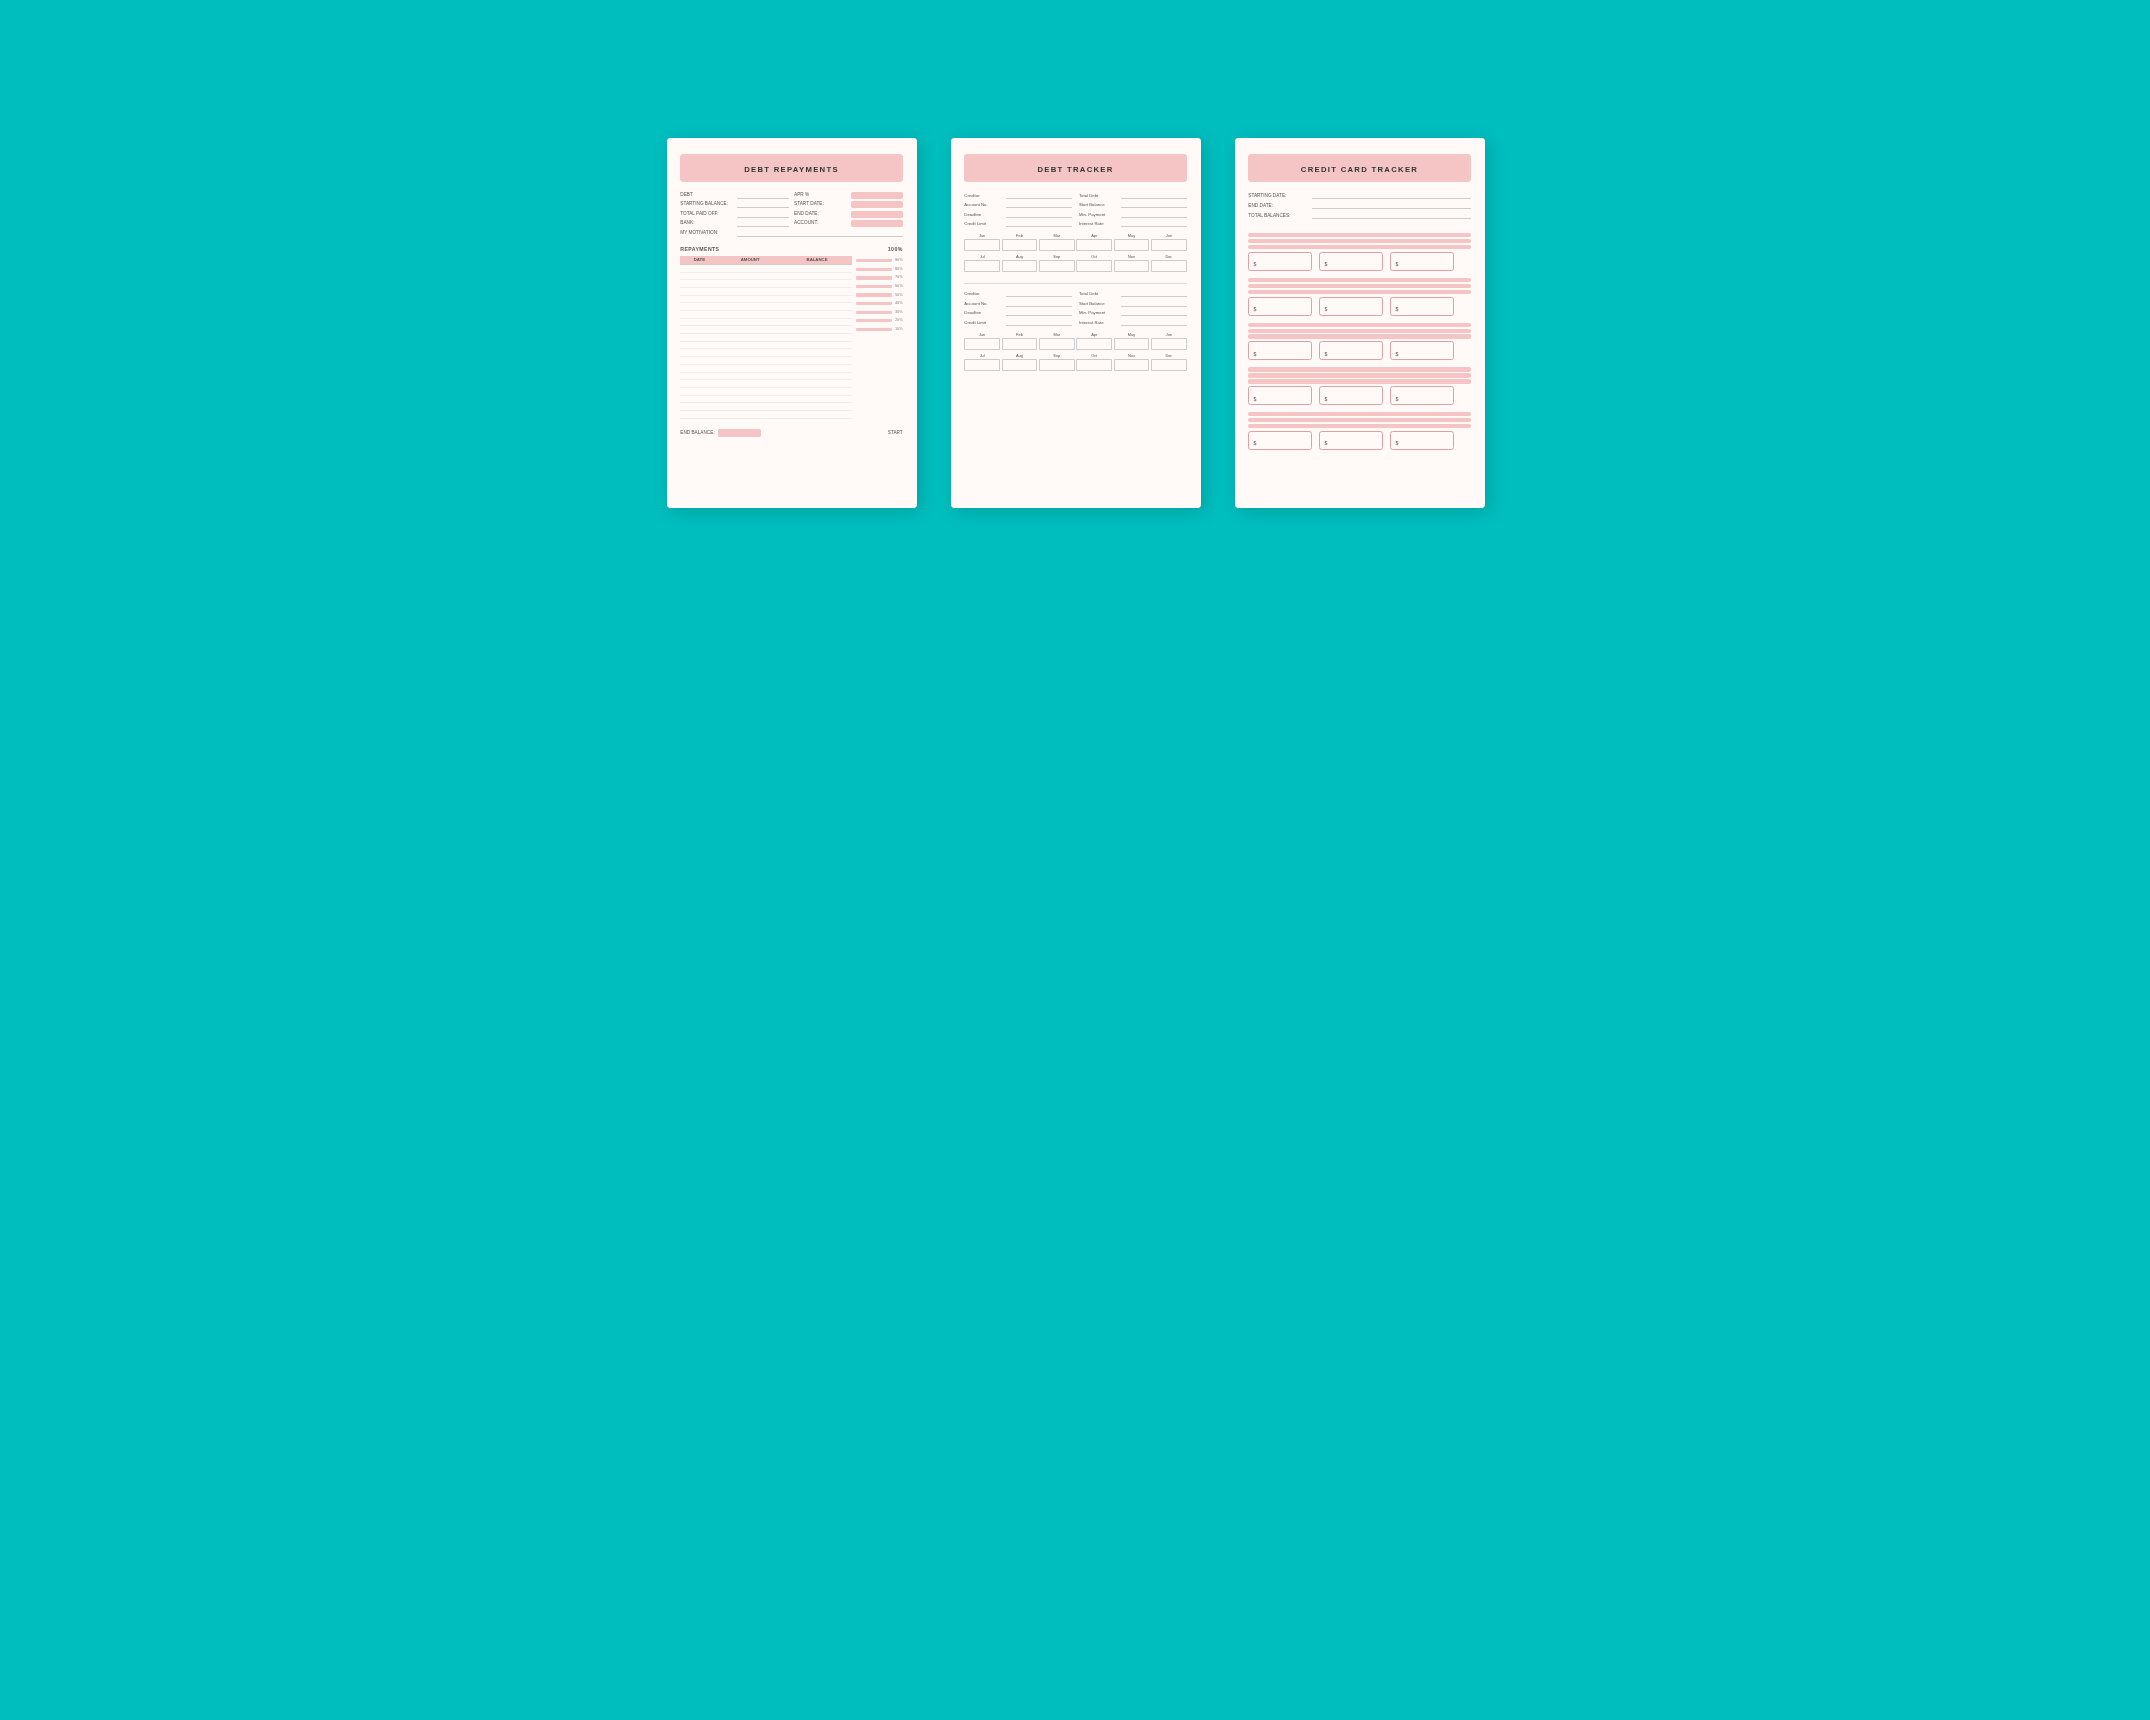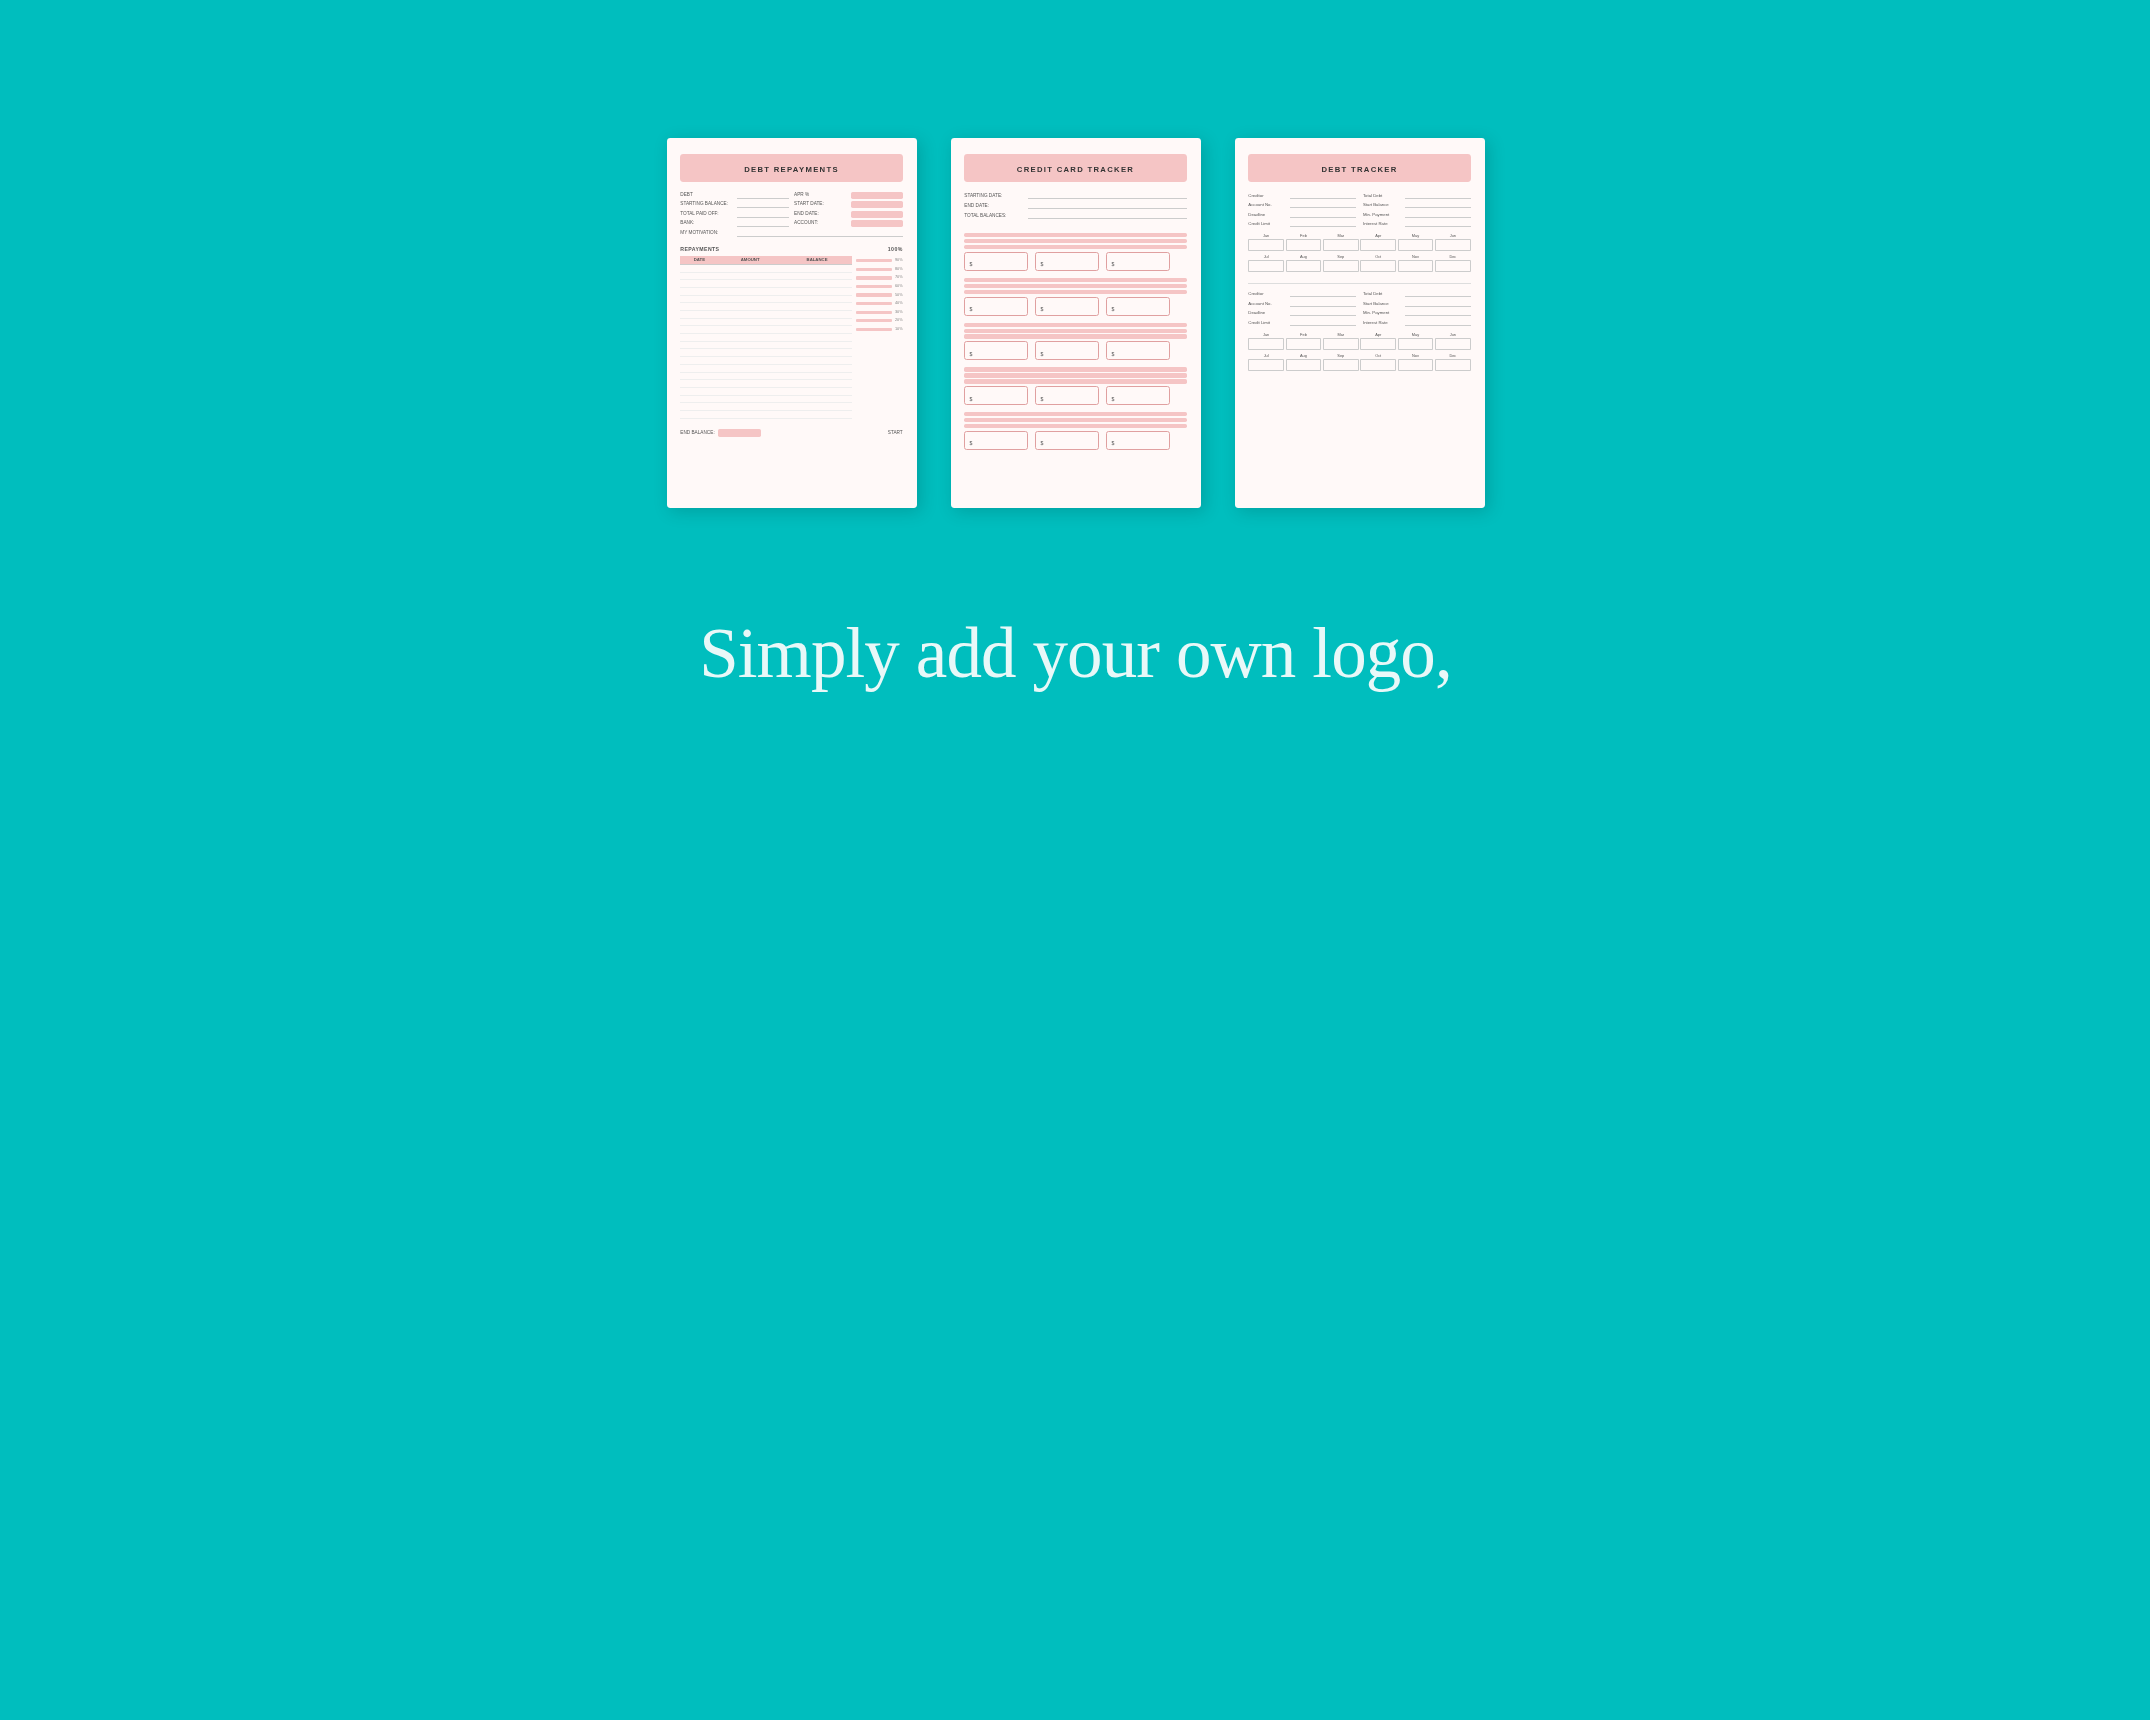--- a/index.html
+++ b/index.html
@@ -496,20 +496,218 @@
 
     <div class="end-balance-row">
       <span class="end-balance-label">END BALANCE:</span>
       <div class="end-balance-box"></div>
       <span class="start-label">START</span>
     </div>
   </div>
 
   <div class="doc-card">
     <div class="doc-title-bar">
+      <span>DEBT TRACKER</span>
+    </div>
+
+    <div>
+      <div class="dt-two-col">
+        <div class="dt-col">
+          <div class="dt-field-row">
+            <span class="dt-label">Creditor</span>
+            <div class="dt-line"></div>
+          </div>
+          <div class="dt-field-row">
+            <span class="dt-label">Account No.</span>
+            <div class="dt-line"></div>
+          </div>
+          <div class="dt-field-row">
+            <span class="dt-label">Deadline</span>
+            <div class="dt-line"></div>
+          </div>
+          <div class="dt-field-row">
+            <span class="dt-label">Credit Limit</span>
+            <div class="dt-line"></div>
+          </div>
+        </div>
+        <div class="dt-col">
+          <div class="dt-field-row">
+            <span class="dt-label">Total Debt</span>
+            <div class="dt-line"></div>
+          </div>
+          <div class="dt-field-row">
+            <span class="dt-label">Start Balance</span>
+            <div class="dt-line"></div>
+          </div>
+          <div class="dt-field-row">
+            <span class="dt-label">Min. Payment</span>
+            <div class="dt-line"></div>
+          </div>
+          <div class="dt-field-row">
+            <span class="dt-label">Interest Rate</span>
+            <div class="dt-line"></div>
+          </div>
+        </div>
+      </div>
+
+      <div class="dt-months-grid">
+        <div class="dt-month-cell">
+          <span class="dt-month-label">Jan</span>
+          <div class="dt-month-box"></div>
+        </div>
+        <div class="dt-month-cell">
+          <span class="dt-month-label">Feb</span>
+          <div class="dt-month-box"></div>
+        </div>
+        <div class="dt-month-cell">
+          <span class="dt-month-label">Mar</span>
+          <div class="dt-month-box"></div>
+        </div>
+        <div class="dt-month-cell">
+          <span class="dt-month-label">Apr</span>
+          <div class="dt-month-box"></div>
+        </div>
+        <div class="dt-month-cell">
+          <span class="dt-month-label">May</span>
+          <div class="dt-month-box"></div>
+        </div>
+        <div class="dt-month-cell">
+          <span class="dt-month-label">Jun</span>
+          <div class="dt-month-box"></div>
+        </div>
+      </div>
+
+      <div class="dt-months-grid">
+        <div class="dt-month-cell">
+          <span class="dt-month-label">Jul</span>
+          <div class="dt-month-box"></div>
+        </div>
+        <div class="dt-month-cell">
+          <span class="dt-month-label">Aug</span>
+          <div class="dt-month-box"></div>
+        </div>
+        <div class="dt-month-cell">
+          <span class="dt-month-label">Sep</span>
+          <div class="dt-month-box"></div>
+        </div>
+        <div class="dt-month-cell">
+          <span class="dt-month-label">Oct</span>
+          <div class="dt-month-box"></div>
+        </div>
+        <div class="dt-month-cell">
+          <span class="dt-month-label">Nov</span>
+          <div class="dt-month-box"></div>
+        </div>
+        <div class="dt-month-cell">
+          <span class="dt-month-label">Dec</span>
+          <div class="dt-month-box"></div>
+        </div>
+      </div>
+    </div>
+
+    <hr class="divider">
+
+    <div>
+      <div class="dt-two-col">
+        <div class="dt-col">
+          <div class="dt-field-row">
+            <span class="dt-label">Creditor</span>
+            <div class="dt-line"></div>
+          </div>
+          <div class="dt-field-row">
+            <span class="dt-label">Account No.</span>
+            <div class="dt-line"></div>
+          </div>
+          <div class="dt-field-row">
+            <span class="dt-label">Deadline</span>
+            <div class="dt-line"></div>
+          </div>
+          <div class="dt-field-row">
+            <span class="dt-label">Credit Limit</span>
+            <div class="dt-line"></div>
+          </div>
+        </div>
+        <div class="dt-col">
+          <div class="dt-field-row">
+            <span class="dt-label">Total Debt</span>
+            <div class="dt-line"></div>
+          </div>
+          <div class="dt-field-row">
+            <span class="dt-label">Start Balance</span>
+            <div class="dt-line"></div>
+          </div>
+          <div class="dt-field-row">
+            <span class="dt-label">Min. Payment</span>
+            <div class="dt-line"></div>
+          </div>
+          <div class="dt-field-row">
+            <span class="dt-label">Interest Rate</span>
+            <div class="dt-line"></div>
+          </div>
+        </div>
+      </div>
+
+      <div class="dt-months-grid">
+        <div class="dt-month-cell">
+          <span class="dt-month-label">Jan</span>
+          <div class="dt-month-box"></div>
+        </div>
+        <div class="dt-month-cell">
+          <span class="dt-month-label">Feb</span>
+          <div class="dt-month-box"></div>
+        </div>
+        <div class="dt-month-cell">
+          <span class="dt-month-label">Mar</span>
+          <div class="dt-month-box"></div>
+        </div>
+        <div class="dt-month-cell">
+          <span class="dt-month-label">Apr</span>
+          <div class="dt-month-box"></div>
+        </div>
+        <div class="dt-month-cell">
+          <span class="dt-month-label">May</span>
+          <div class="dt-month-box"></div>
+        </div>
+        <div class="dt-month-cell">
+          <span class="dt-month-label">Jun</span>
+          <div class="dt-month-box"></div>
+        </div>
+      </div>
+
+      <div class="dt-months-grid">
+        <div class="dt-month-cell">
+          <span class="dt-month-label">Jul</span>
+          <div class="dt-month-box"></div>
+        </div>
+        <div class="dt-month-cell">
+          <span class="dt-month-label">Aug</span>
+          <div class="dt-month-box"></div>
+        </div>
+        <div class="dt-month-cell">
+          <span class="dt-month-label">Sep</span>
+          <div class="dt-month-box"></div>
+        </div>
+        <div class="dt-month-cell">
+          <span class="dt-month-label">Oct</span>
+          <div class="dt-month-box"></div>
+        </div>
+        <div class="dt-month-cell">
+          <span class="dt-month-label">Nov</span>
+          <div class="dt-month-box"></div>
+        </div>
+        <div class="dt-month-cell">
+          <span class="dt-month-label">Dec</span>
+          <div class="dt-month-box"></div>
+        </div>
+      </div>
+    </div>
+  </div>
+
+  <div class="doc-card">
+    <div class="doc-title-bar">
       <span>CREDIT CARD TRACKER</span>
     </div>
 
     <div class="cc-top-fields">
       <div class="cc-field-row">
         <span class="cc-field-label">STARTING DATE:</span>
         <div class="cc-field-line"></div>
       </div>
       <div class="cc-field-row">
         <span class="cc-field-label">END DATE:</span>
@@ -612,216 +810,17 @@
           <div class="cc-amount-box">
               <span>$</span>
             </div>
           <div class="cc-amount-box">
               <span>$</span>
             </div>
         </div>
       </div>
     </div>
   </div>
-
-  <div class="doc-card">
-    <div class="doc-title-bar">
-      <span>DEBT TRACKER</span>
-    </div>
-
-    <div>
-      <div class="dt-two-col">
-        <div class="dt-col">
-          <div class="dt-field-row">
-            <span class="dt-label">Creditor</span>
-            <div class="dt-line"></div>
-          </div>
-          <div class="dt-field-row">
-            <span class="dt-label">Account No.</span>
-            <div class="dt-line"></div>
-          </div>
-          <div class="dt-field-row">
-            <span class="dt-label">Deadline</span>
-            <div class="dt-line"></div>
-          </div>
-          <div class="dt-field-row">
-            <span class="dt-label">Credit Limit</span>
-            <div class="dt-line"></div>
-          </div>
-        </div>
-        <div class="dt-col">
-          <div class="dt-field-row">
-            <span class="dt-label">Total Debt</span>
-            <div class="dt-line"></div>
-          </div>
-          <div class="dt-field-row">
-            <span class="dt-label">Start Balance</span>
-            <div class="dt-line"></div>
-          </div>
-          <div class="dt-field-row">
-            <span class="dt-label">Min. Payment</span>
-            <div class="dt-line"></div>
-          </div>
-          <div class="dt-field-row">
-            <span class="dt-label">Interest Rate</span>
-            <div class="dt-line"></div>
-          </div>
-        </div>
-      </div>
-
-      <div class="dt-months-grid">
-        <div class="dt-month-cell">
-          <span class="dt-month-label">Jan</span>
-          <div class="dt-month-box"></div>
-        </div>
-        <div class="dt-month-cell">
-          <span class="dt-month-label">Feb</span>
-          <div class="dt-month-box"></div>
-        </div>
-        <div class="dt-month-cell">
-          <span class="dt-month-label">Mar</span>
-          <div class="dt-month-box"></div>
-        </div>
-        <div class="dt-month-cell">
-          <span class="dt-month-label">Apr</span>
-          <div class="dt-month-box"></div>
-        </div>
-        <div class="dt-month-cell">
-          <span class="dt-month-label">May</span>
-          <div class="dt-month-box"></div>
-        </div>
-        <div class="dt-month-cell">
-          <span class="dt-month-label">Jun</span>
-          <div class="dt-month-box"></div>
-        </div>
-      </div>
-
-      <div class="dt-months-grid">
-        <div class="dt-month-cell">
-          <span class="dt-month-label">Jul</span>
-          <div class="dt-month-box"></div>
-        </div>
-        <div class="dt-month-cell">
-          <span class="dt-month-label">Aug</span>
-          <div class="dt-month-box"></div>
-        </div>
-        <div class="dt-month-cell">
-          <span class="dt-month-label">Sep</span>
-          <div class="dt-month-box"></div>
-        </div>
-        <div class="dt-month-cell">
-          <span class="dt-month-label">Oct</span>
-          <div class="dt-month-box"></div>
-        </div>
-        <div class="dt-month-cell">
-          <span class="dt-month-label">Nov</span>
-          <div class="dt-month-box"></div>
-        </div>
-        <div class="dt-month-cell">
-          <span class="dt-month-label">Dec</span>
-          <div class="dt-month-box"></div>
-        </div>
-      </div>
-    </div>
-
-    <hr class="divider">
-
-    <div>
-      <div class="dt-two-col">
-        <div class="dt-col">
-          <div class="dt-field-row">
-            <span class="dt-label">Creditor</span>
-            <div class="dt-line"></div>
-          </div>
-          <div class="dt-field-row">
-            <span class="dt-label">Account No.</span>
-            <div class="dt-line"></div>
-          </div>
-          <div class="dt-field-row">
-            <span class="dt-label">Deadline</span>
-            <div class="dt-line"></div>
-          </div>
-          <div class="dt-field-row">
-            <span class="dt-label">Credit Limit</span>
-            <div class="dt-line"></div>
-          </div>
-        </div>
-        <div class="dt-col">
-          <div class="dt-field-row">
-            <span class="dt-label">Total Debt</span>
-            <div class="dt-line"></div>
-          </div>
-          <div class="dt-field-row">
-            <span class="dt-label">Start Balance</span>
-            <div class="dt-line"></div>
-          </div>
-          <div class="dt-field-row">
-            <span class="dt-label">Min. Payment</span>
-            <div class="dt-line"></div>
-          </div>
-          <div class="dt-field-row">
-            <span class="dt-label">Interest Rate</span>
-            <div class="dt-line"></div>
-          </div>
-        </div>
-      </div>
-
-      <div class="dt-months-grid">
-        <div class="dt-month-cell">
-          <span class="dt-month-label">Jan</span>
-          <div class="dt-month-box"></div>
-        </div>
-        <div class="dt-month-cell">
-          <span class="dt-month-label">Feb</span>
-          <div class="dt-month-box"></div>
-        </div>
-        <div class="dt-month-cell">
-          <span class="dt-month-label">Mar</span>
-          <div class="dt-month-box"></div>
-        </div>
-        <div class="dt-month-cell">
-          <span class="dt-month-label">Apr</span>
-          <div class="dt-month-box"></div>
-        </div>
-        <div class="dt-month-cell">
-          <span class="dt-month-label">May</span>
-          <div class="dt-month-box"></div>
-        </div>
-        <div class="dt-month-cell">
-          <span class="dt-month-label">Jun</span>
-          <div class="dt-month-box"></div>
-        </div>
-      </div>
-
-      <div class="dt-months-grid">
-        <div class="dt-month-cell">
-          <span class="dt-month-label">Jul</span>
-          <div class="dt-month-box"></div>
-        </div>
-        <div class="dt-month-cell">
-          <span class="dt-month-label">Aug</span>
-          <div class="dt-month-box"></div>
-        </div>
-        <div class="dt-month-cell">
-          <span class="dt-month-label">Sep</span>
-          <div class="dt-month-box"></div>
-        </div>
-        <div class="dt-month-cell">
-          <span class="dt-month-label">Oct</span>
-          <div class="dt-month-box"></div>
-        </div>
-        <div class="dt-month-cell">
-          <span class="dt-month-label">Nov</span>
-          <div class="dt-month-box"></div>
-        </div>
-        <div class="dt-month-cell">
-          <span class="dt-month-label">Dec</span>
-          <div class="dt-month-box"></div>
-        </div>
-      </div>
-    </div>
-  </div>
 </div>
 
 <div class="bottom-text">
-  <div class="line2">Simply add your own logo,</div>
 </div>
 
 
 </body></html>

